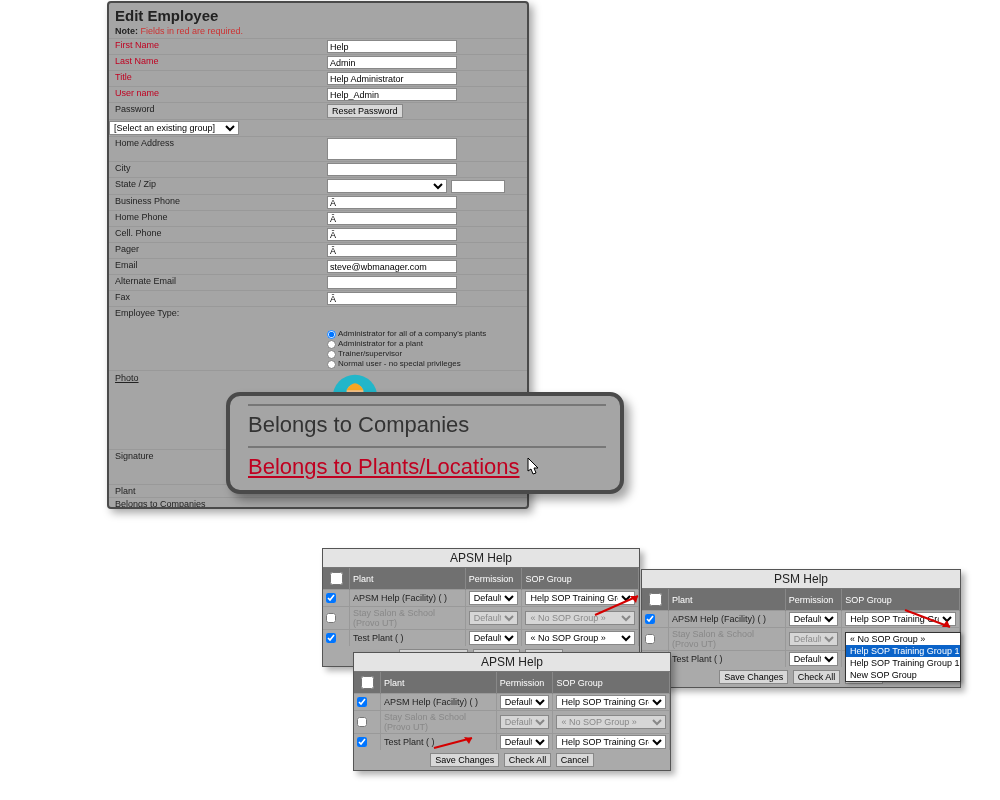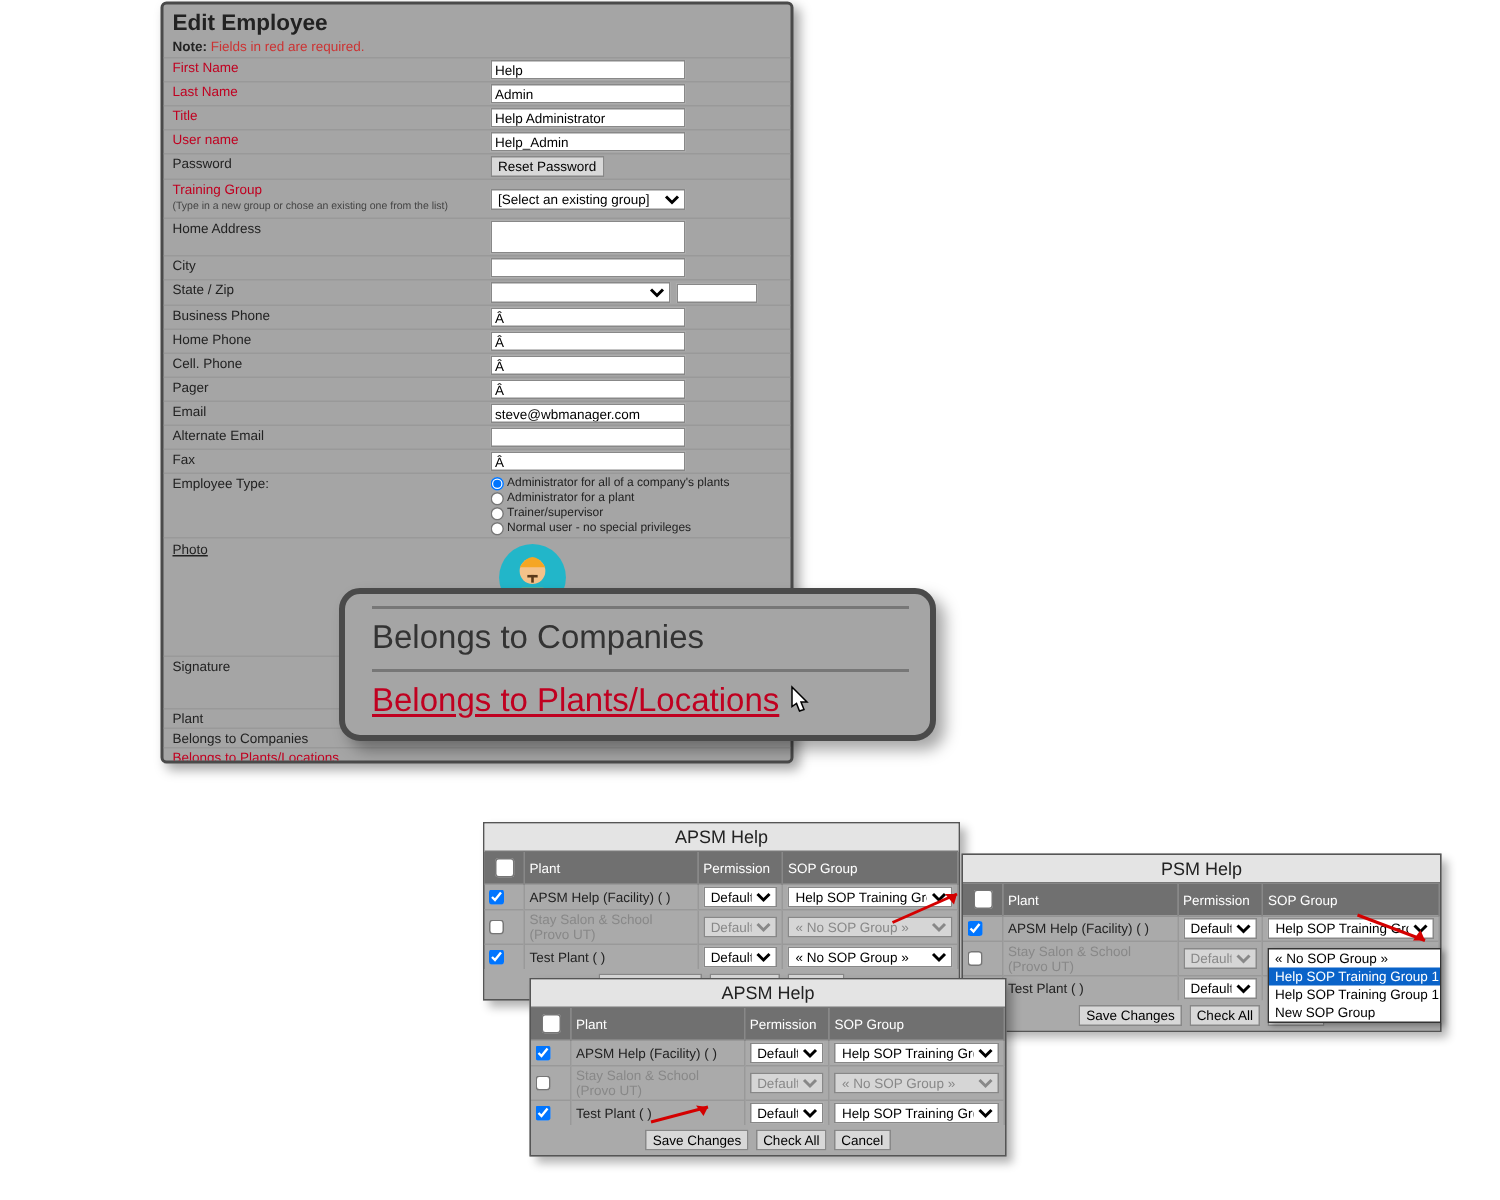--- a/index.html
+++ b/index.html
@@ -93,20 +93,21 @@
     background: #fff;
     resize: none;
   }
 
   .radio-stack {
     display: flex;
     flex-direction: column;
     gap: 0;
     font-size: 8px;
     color: #222;
+    margin-top: 21px;
   }
   .radio-stack label { display: flex; align-items: center; gap: 2px; line-height: 10px;}
   .radio-stack input { margin: 0; width: 9px; height: 9px; }
 
   .photo-block {
     display: flex;
     border-top: 1px solid #999;
   }
   .photo-label {
     width: 218px;
@@ -273,24 +274,20 @@
         <input class="txt" value="Help_Admin" style="">
       </div>
   </div>
   <div class="form-row">
     <div class="fr-label">Password</div>
     <div class="fr-input">
         <button class="btn-small">Reset Password</button>
       </div>
   </div>
   <div class="form-row">
-    <div class="fr-label red">
-      <span>Training Group</span>
-      <span class="sub">(Type in a new group or chose an existing one from the list)</span>
-    </div>
     <div class="fr-input">
       <select class="sel-small" style="width:130px">
         <option>[Select an existing group]</option>
       </select>
     </div>
   </div>
   <div class="form-row">
     <div class="fr-label">Home Address</div>
     <div class="fr-input">
         <textarea class="tarea" style=""></textarea>

